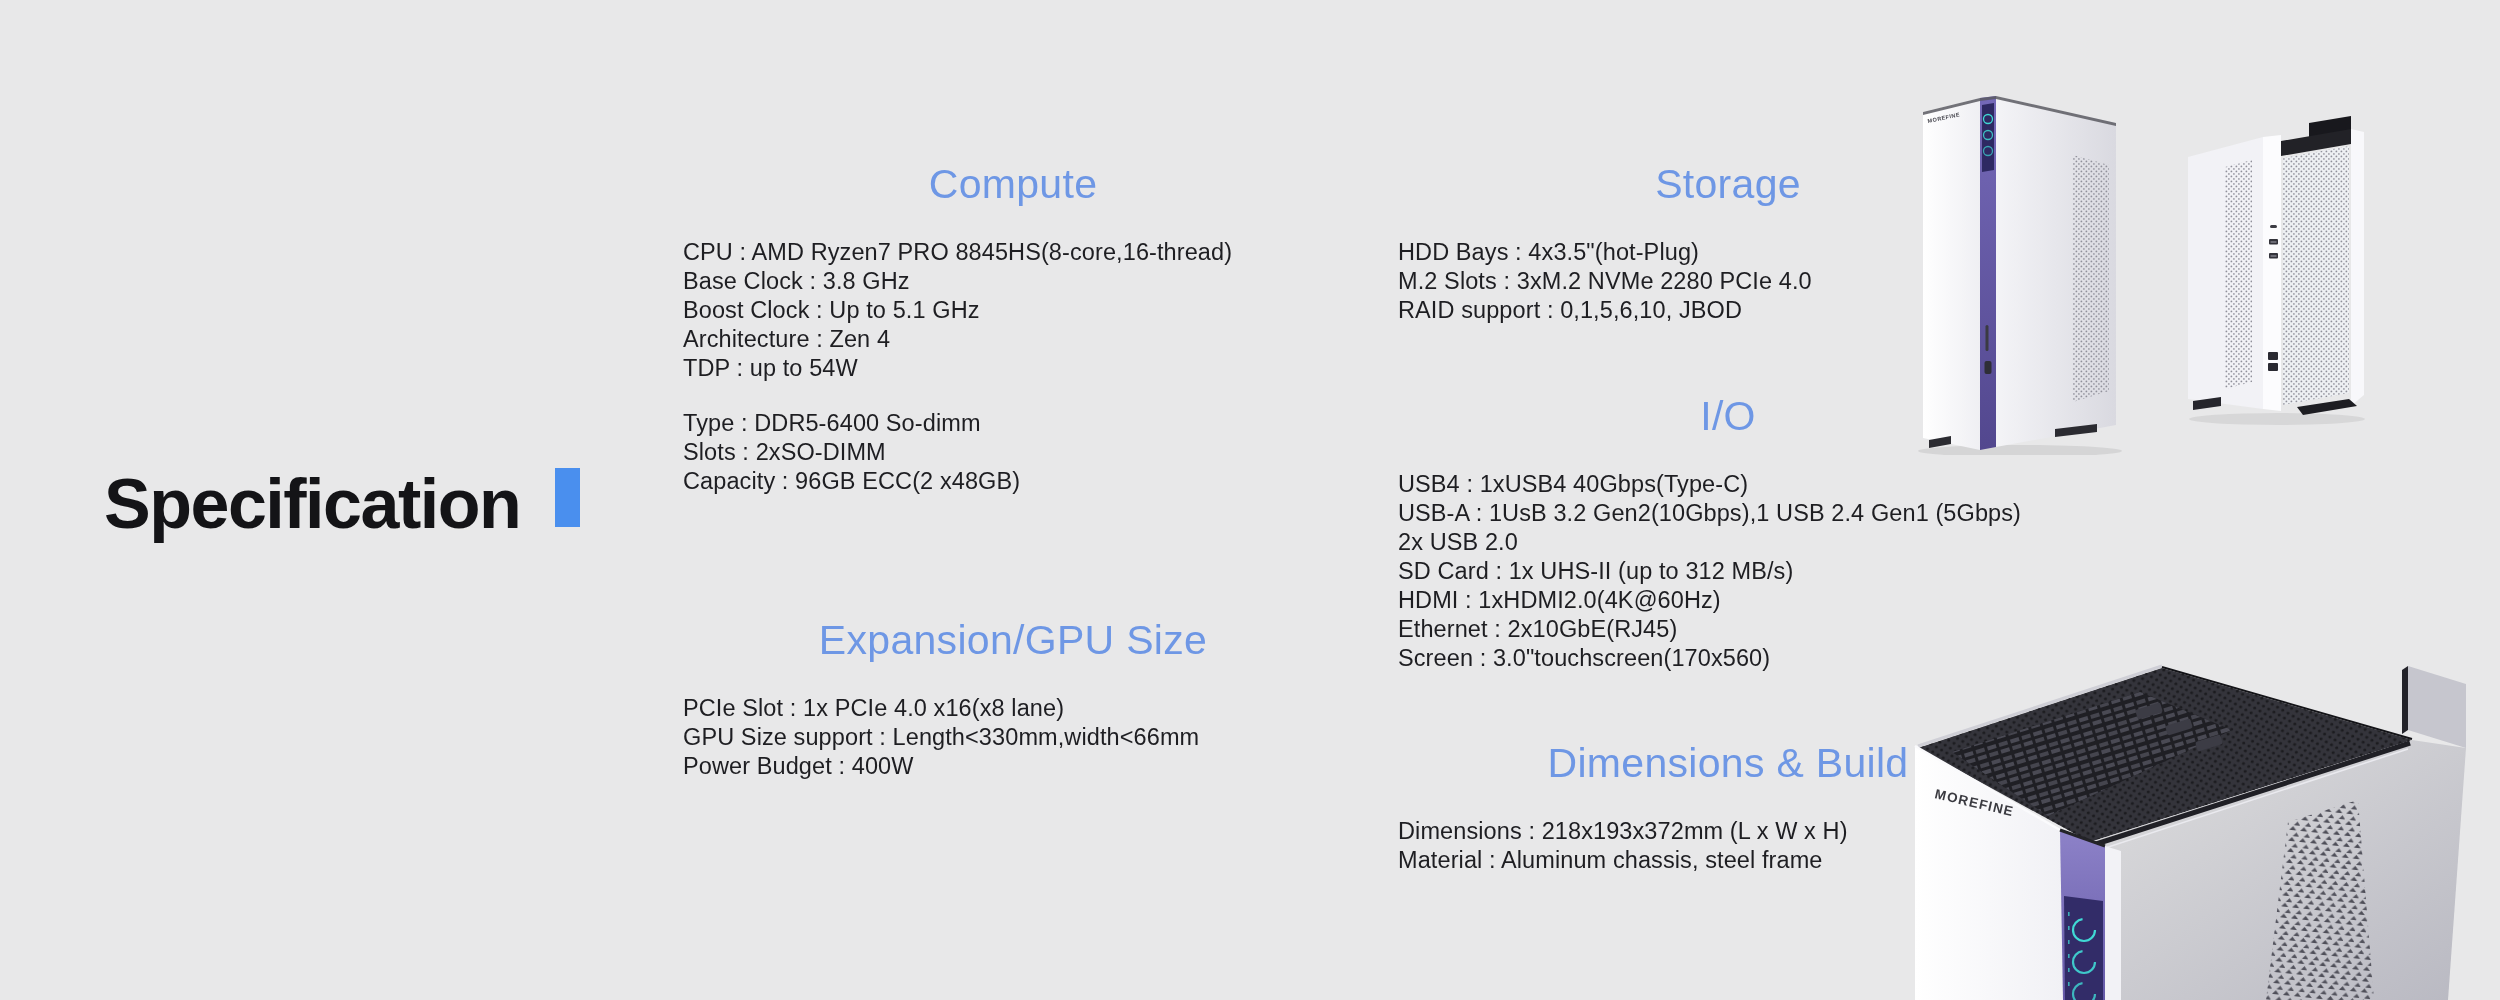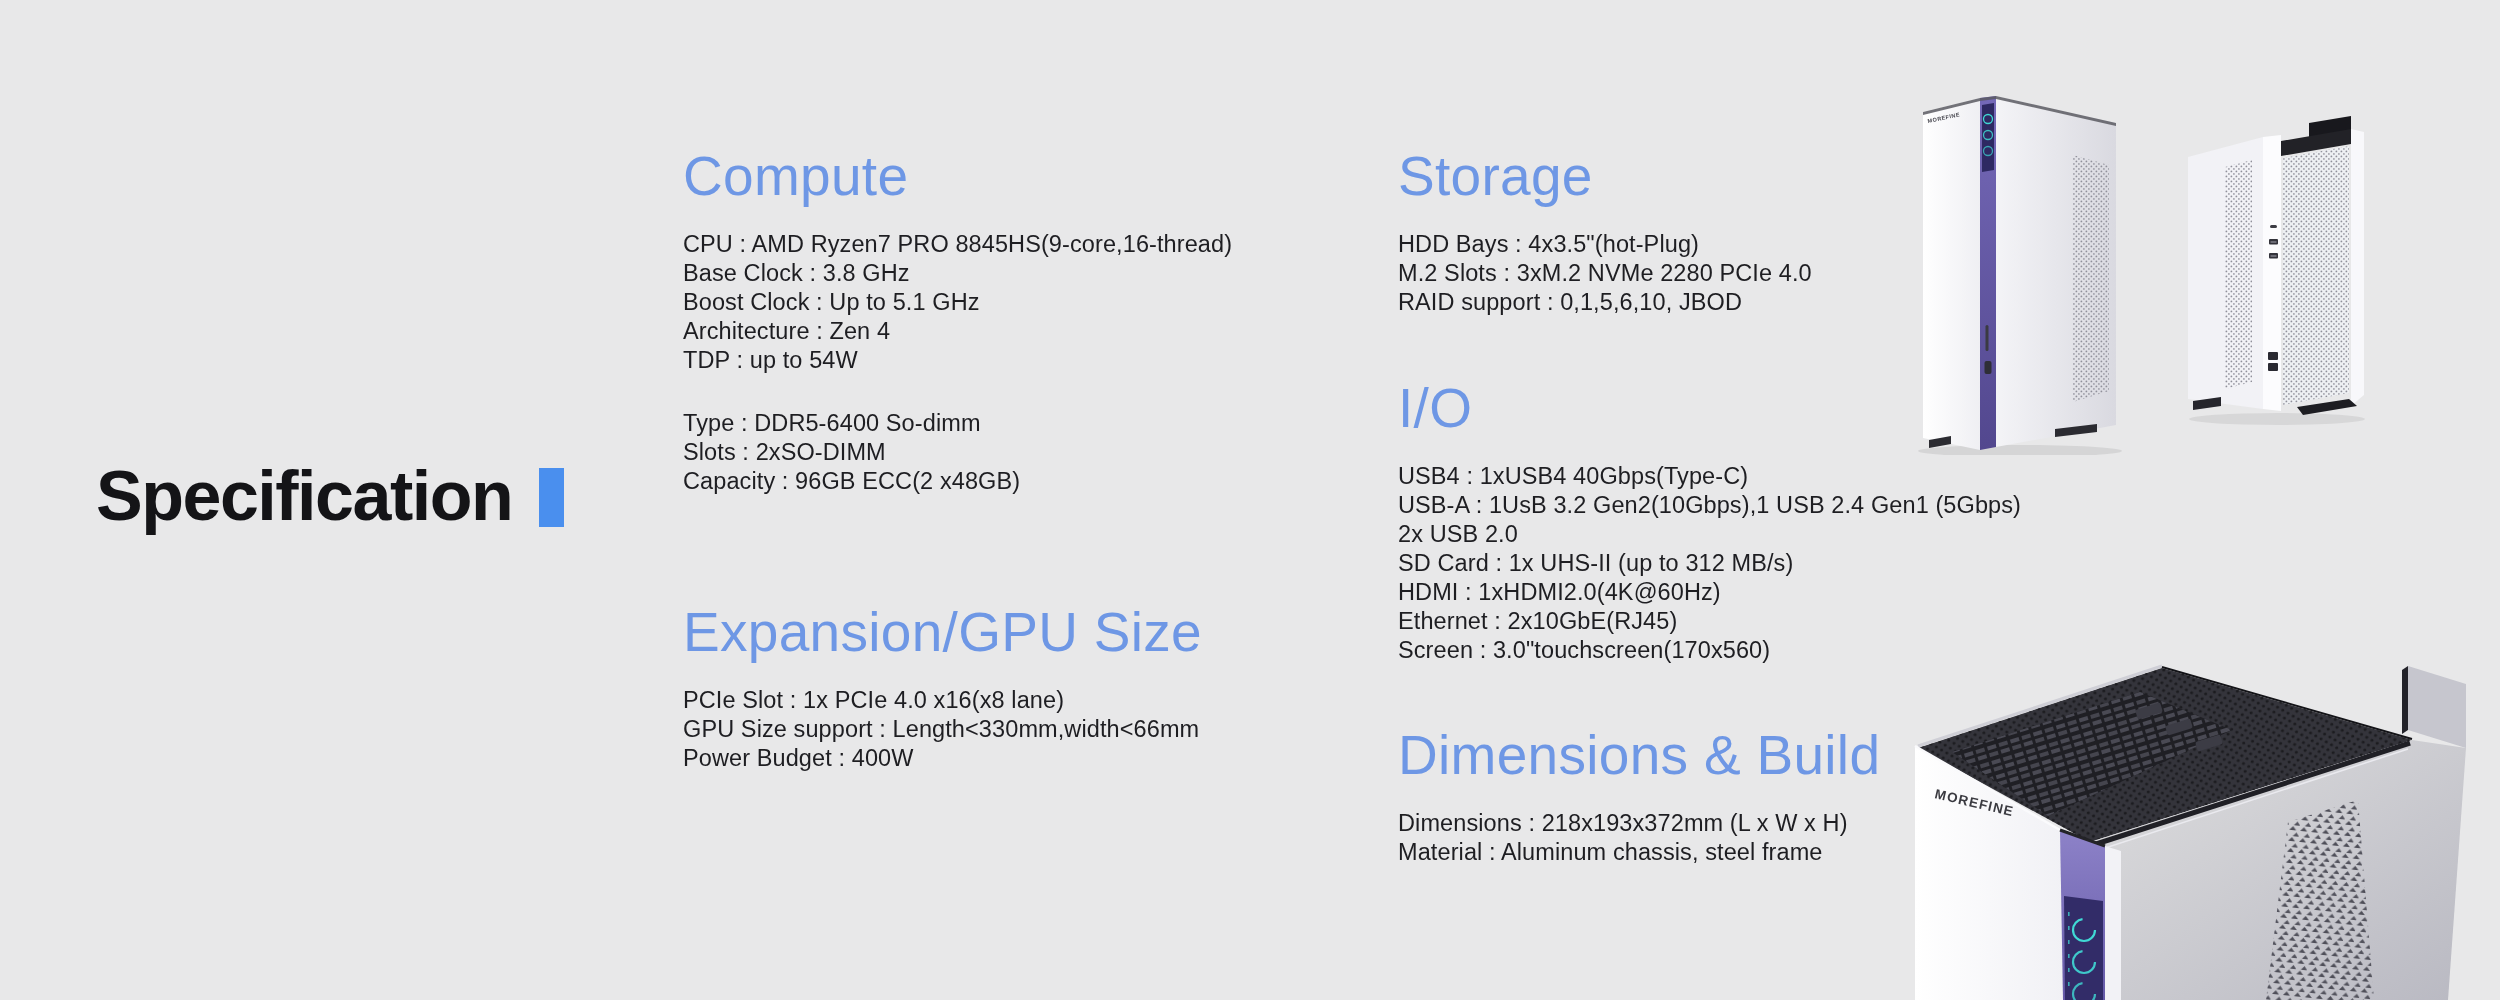--- a/index.html
+++ b/index.html
@@ -3,29 +3,29 @@
 <meta charset="utf-8">
 <style>
   html,body{margin:0;padding:0;background:#e8e8e9;}
   .canvas{
     position:relative;width:2500px;height:1000px;overflow:hidden;
     background:#e8e8e9;font-family:"Liberation Sans",sans-serif;
   }
   
   .title-block{position:absolute;left:96px;top:460px;display:flex;align-items:flex-start;}
   .title-block h1{
-    margin:0;font-size:70px;line-height:72px;font-weight:800;
+    margin:8px;font-size:70px;line-height:72px;font-weight:800;
     letter-spacing:-1.5px;color:#141417;
   }
   .accent-bar{width:25px;height:59px;background:#4a8fee;margin-left:27px;margin-top:8px;}
   
   .spec-section{position:absolute;width:660px;}
   .spec-section h2{
-    margin:0 0 30px 0;font-size:55px;line-height:48px;font-weight:500;
-    color:#6e97e5;letter-spacing:.3px;
+    margin:8px 0 30px 0;font-size:41px;line-height:48px;font-weight:500;
+    color:#6e97e5;letter-spacing:.3px;text-align:center;
   }
   .spec-section p{
     margin:0;font-size:23.5px;line-height:29px;color:#1e1e22;letter-spacing:.1px;
   }
   #sec-compute   {left:683px; top:152px;}
   #sec-memory    {left:683px; top:409px;}
   #sec-expansion {left:683px; top:608px;}
   #sec-storage   {left:1398px;top:152px;}
   #sec-io        {left:1398px;top:384px;}
   #sec-dimensions{left:1398px;top:731px;}
@@ -40,21 +40,21 @@
 
 <div class="canvas">
 
   <div class="title-block">
     <h1>Specification</h1>
     <div class="accent-bar"></div>
   </div>
 
   <section class="spec-section" id="sec-compute">
     <h2>Compute</h2>
-    <p>CPU : AMD Ryzen7 PRO 8845HS(9-core,16-thread)</p>
+    <p>CPU : AMD Ryzen7 PRO 8845HS(8-core,16-thread)</p>
     <p>Base Clock : 3.8 GHz</p>
     <p>Boost Clock : Up to 5.1 GHz</p>
     <p>Architecture : Zen 4</p>
     <p>TDP : up to 54W</p>
   </section>
 
   <section class="spec-section" id="sec-memory">
     <p>Type : DDR5-6400 So-dimm</p>
     <p>Slots : 2xSO-DIMM</p>
     <p>Capacity : 96GB ECC(2 x48GB)</p>

